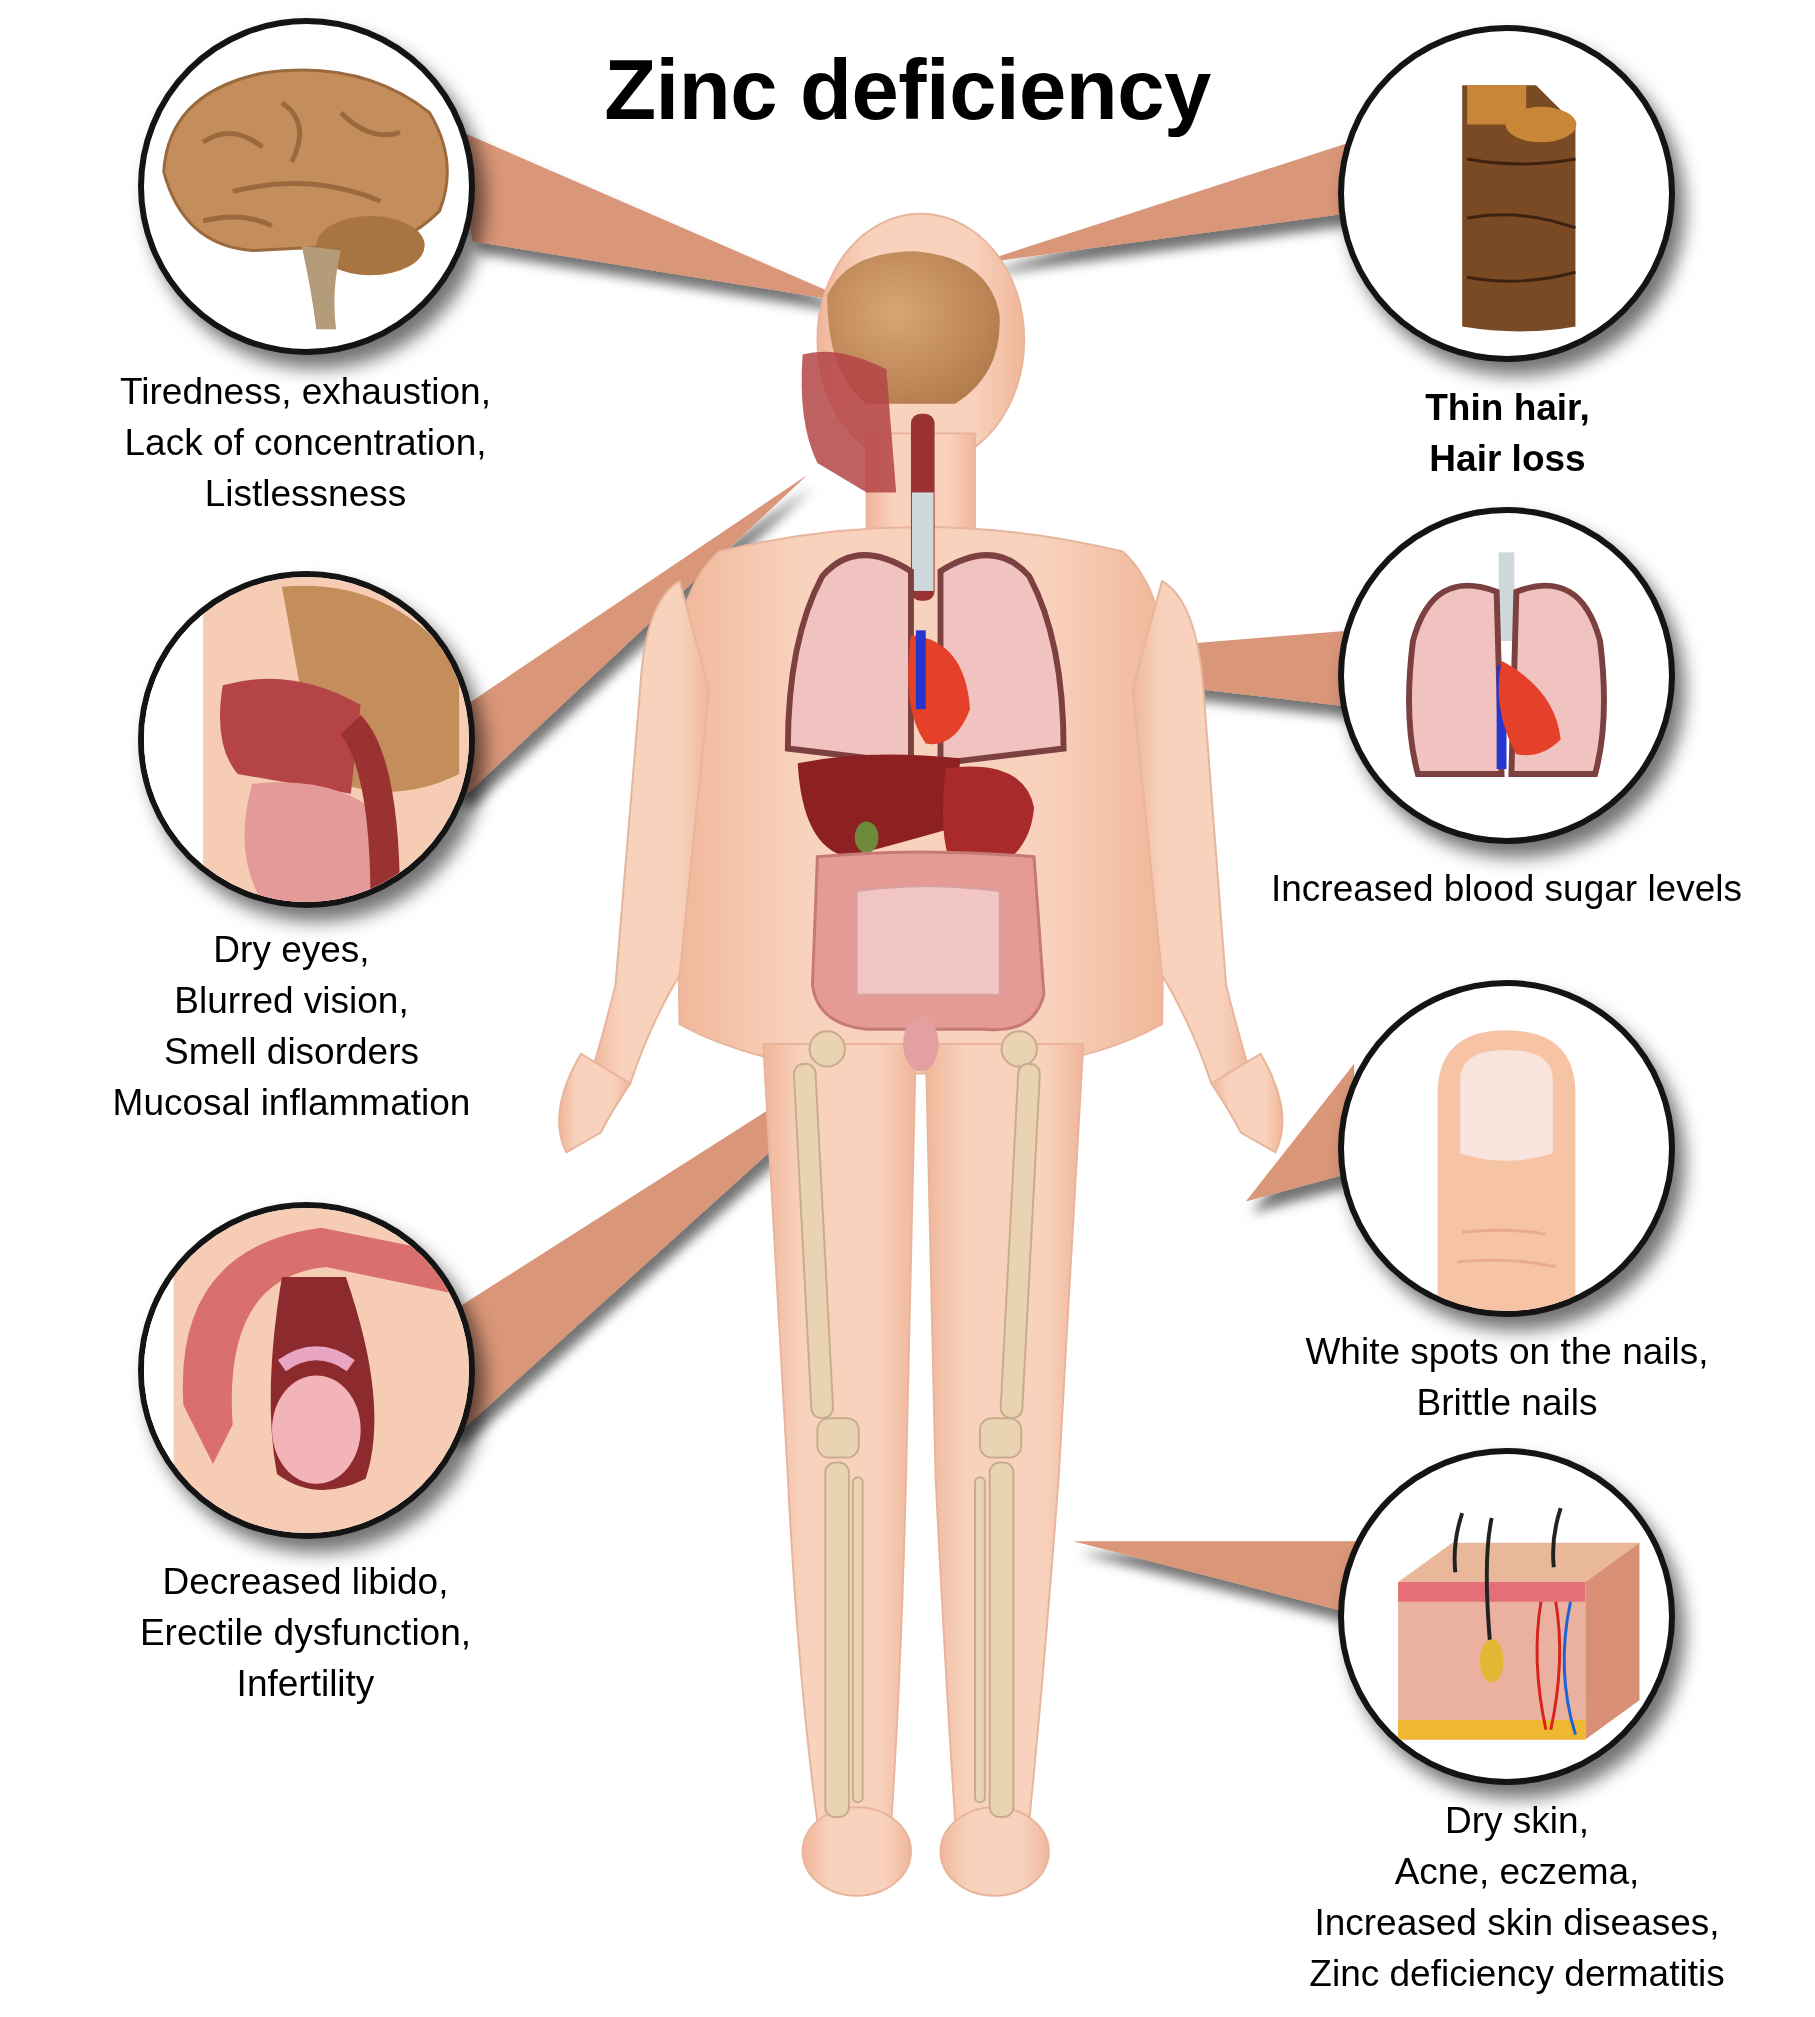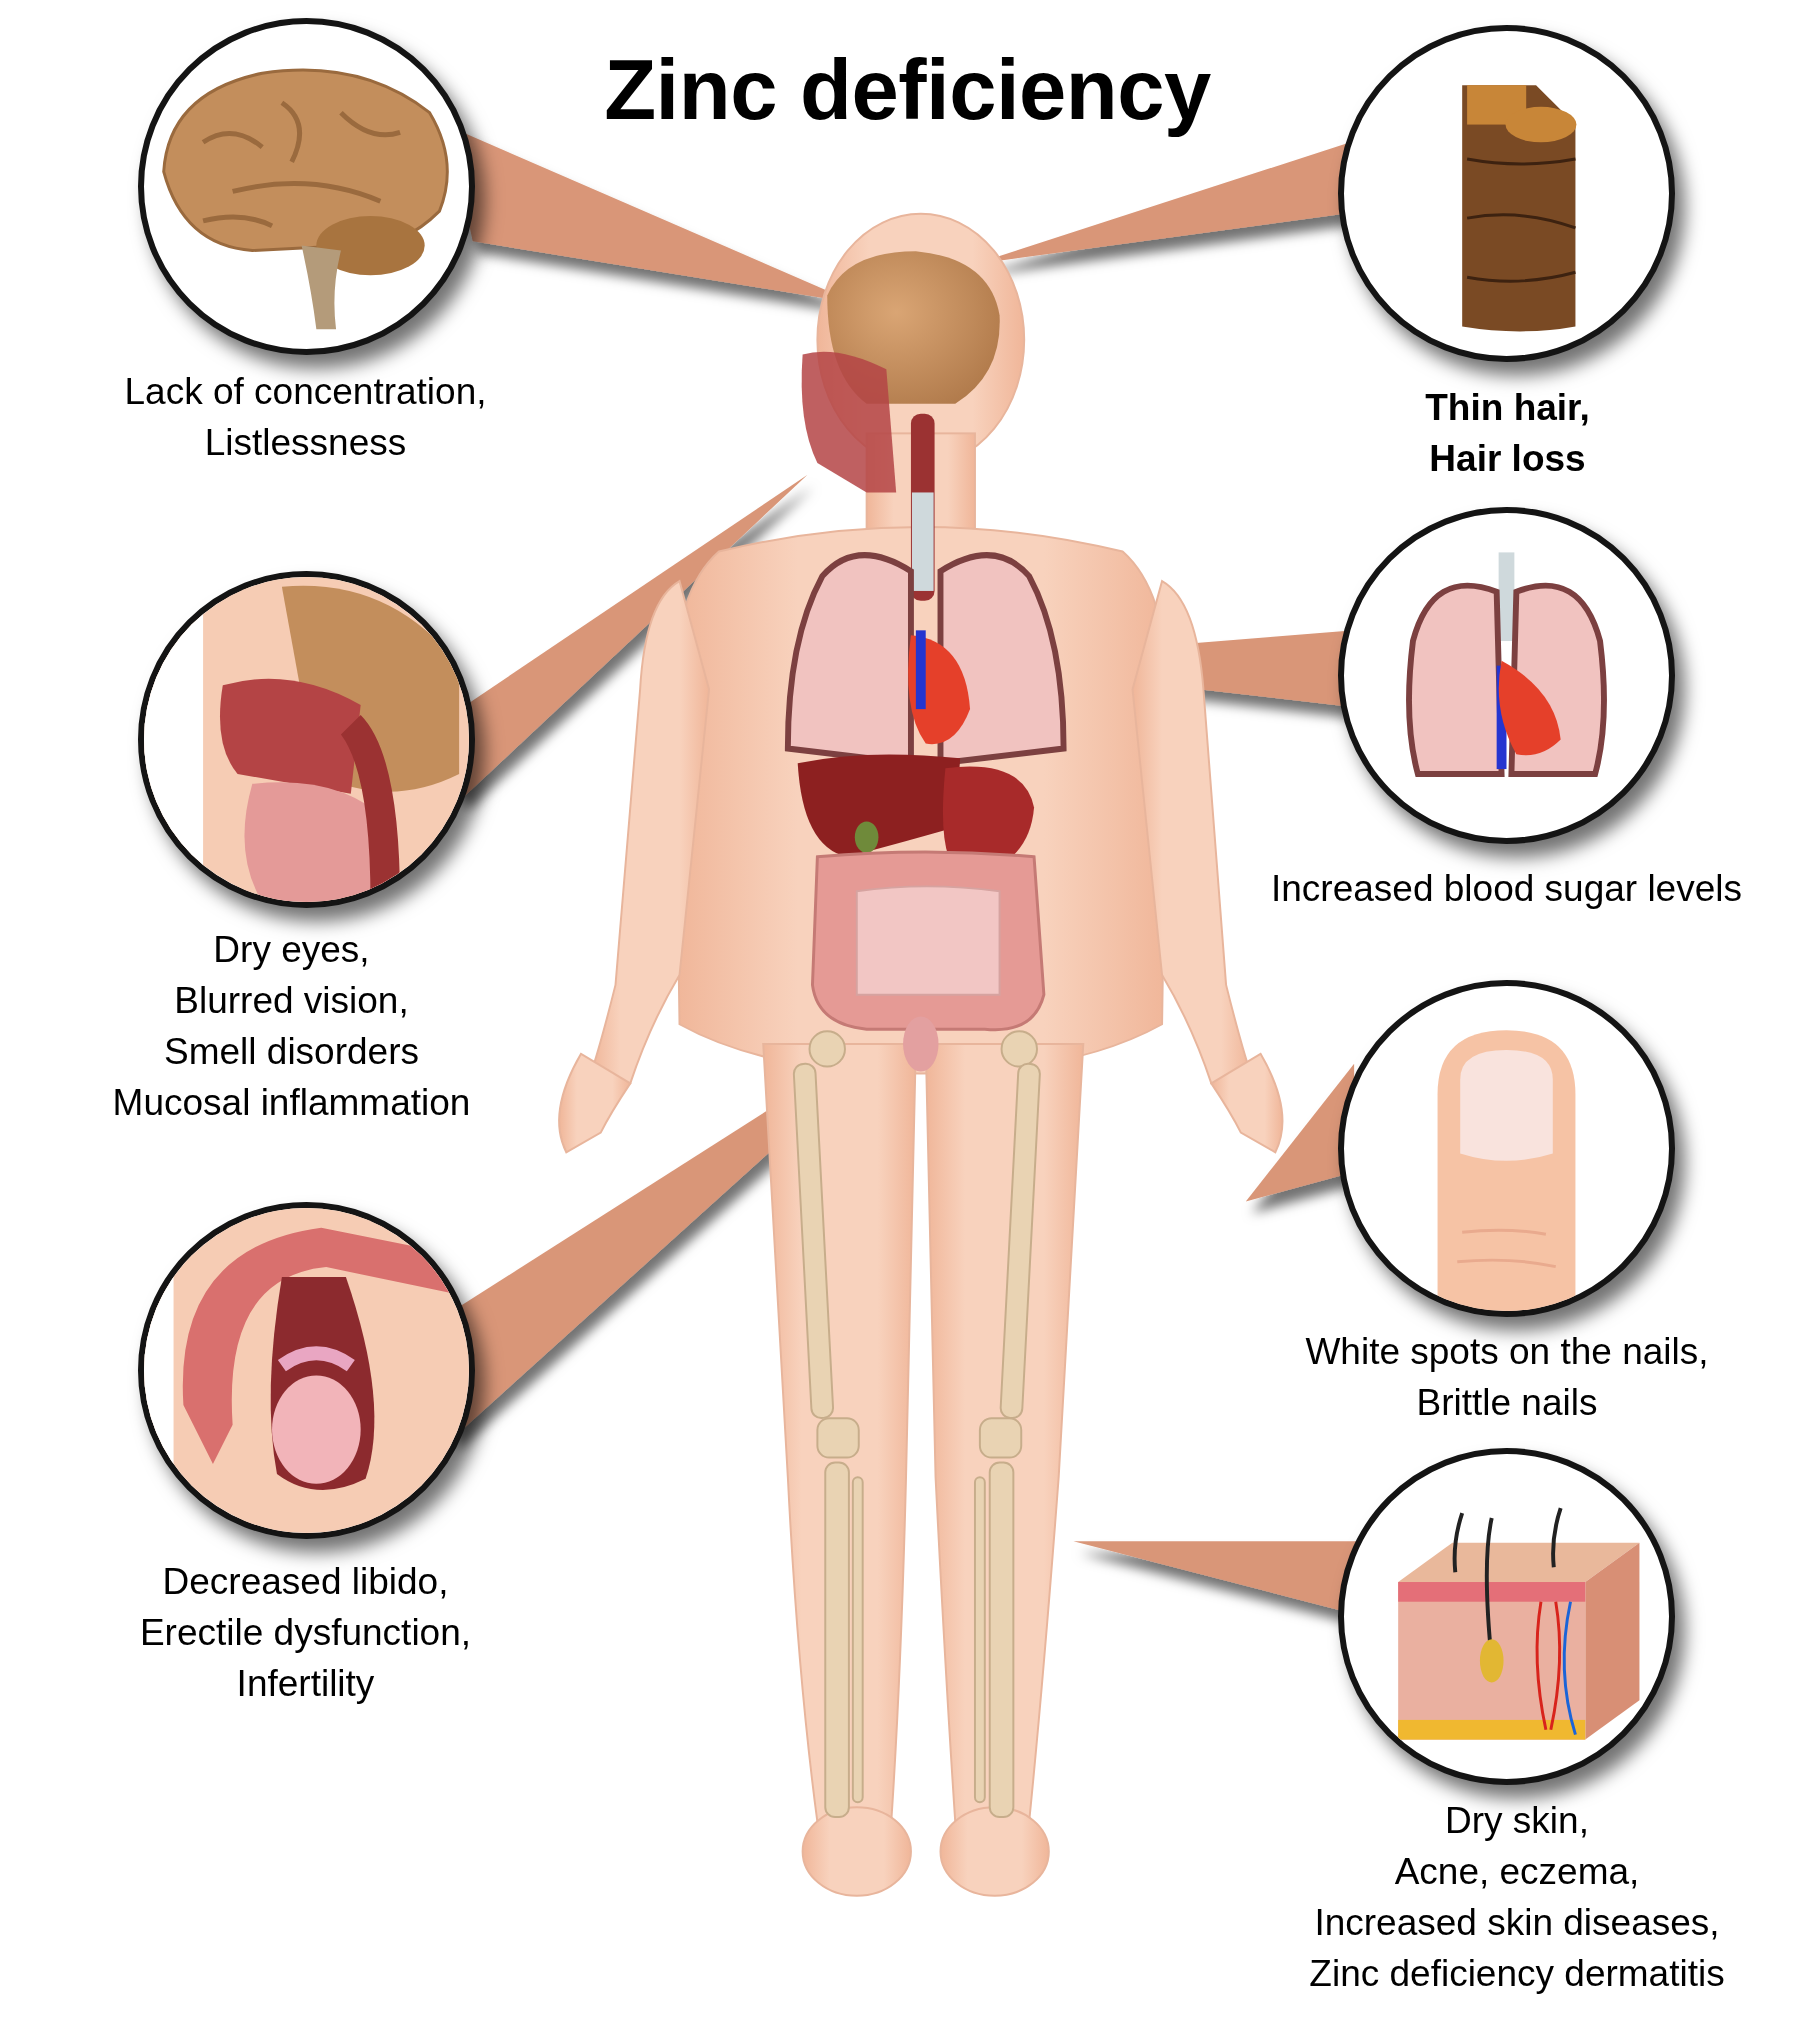--- a/index.html
+++ b/index.html
@@ -171,20 +171,21 @@
     <rect x="55" y="270" width="190" height="20" fill="#f0b830"></rect>
     <path d="M150,65 Q140,110 150,210" stroke="#222" stroke-width="4" fill="none"></path>
     <path d="M120,60 Q110,90 113,120 M220,55 Q210,85 213,115" stroke="#222" stroke-width="4" fill="none"></path>
     <ellipse cx="150" cy="210" rx="12" ry="22" fill="#e2b733"></ellipse>
     <path d="M200,150 Q190,210 205,280 M215,150 Q225,210 210,280" stroke="#d8231c" stroke-width="3" fill="none"></path>
     <path d="M230,150 Q215,220 235,285" stroke="#1b64d8" stroke-width="3" fill="none"></path>
   </svg>
 </div>
 
 <div class="label" style="left:59px; width:493px; top:366px;">
+  <span>Tiredness, exhaustion,</span>
   <span>Lack of concentration,</span>
   <span>Listlessness</span>
 </div>
 
 <div class="label" style="left:45px; width:493px; top:924px;">
   <span>Dry eyes,</span>
   <span>Blurred vision,</span>
   <span>Smell disorders</span>
   <span>Mucosal inflammation</span>
 </div>

